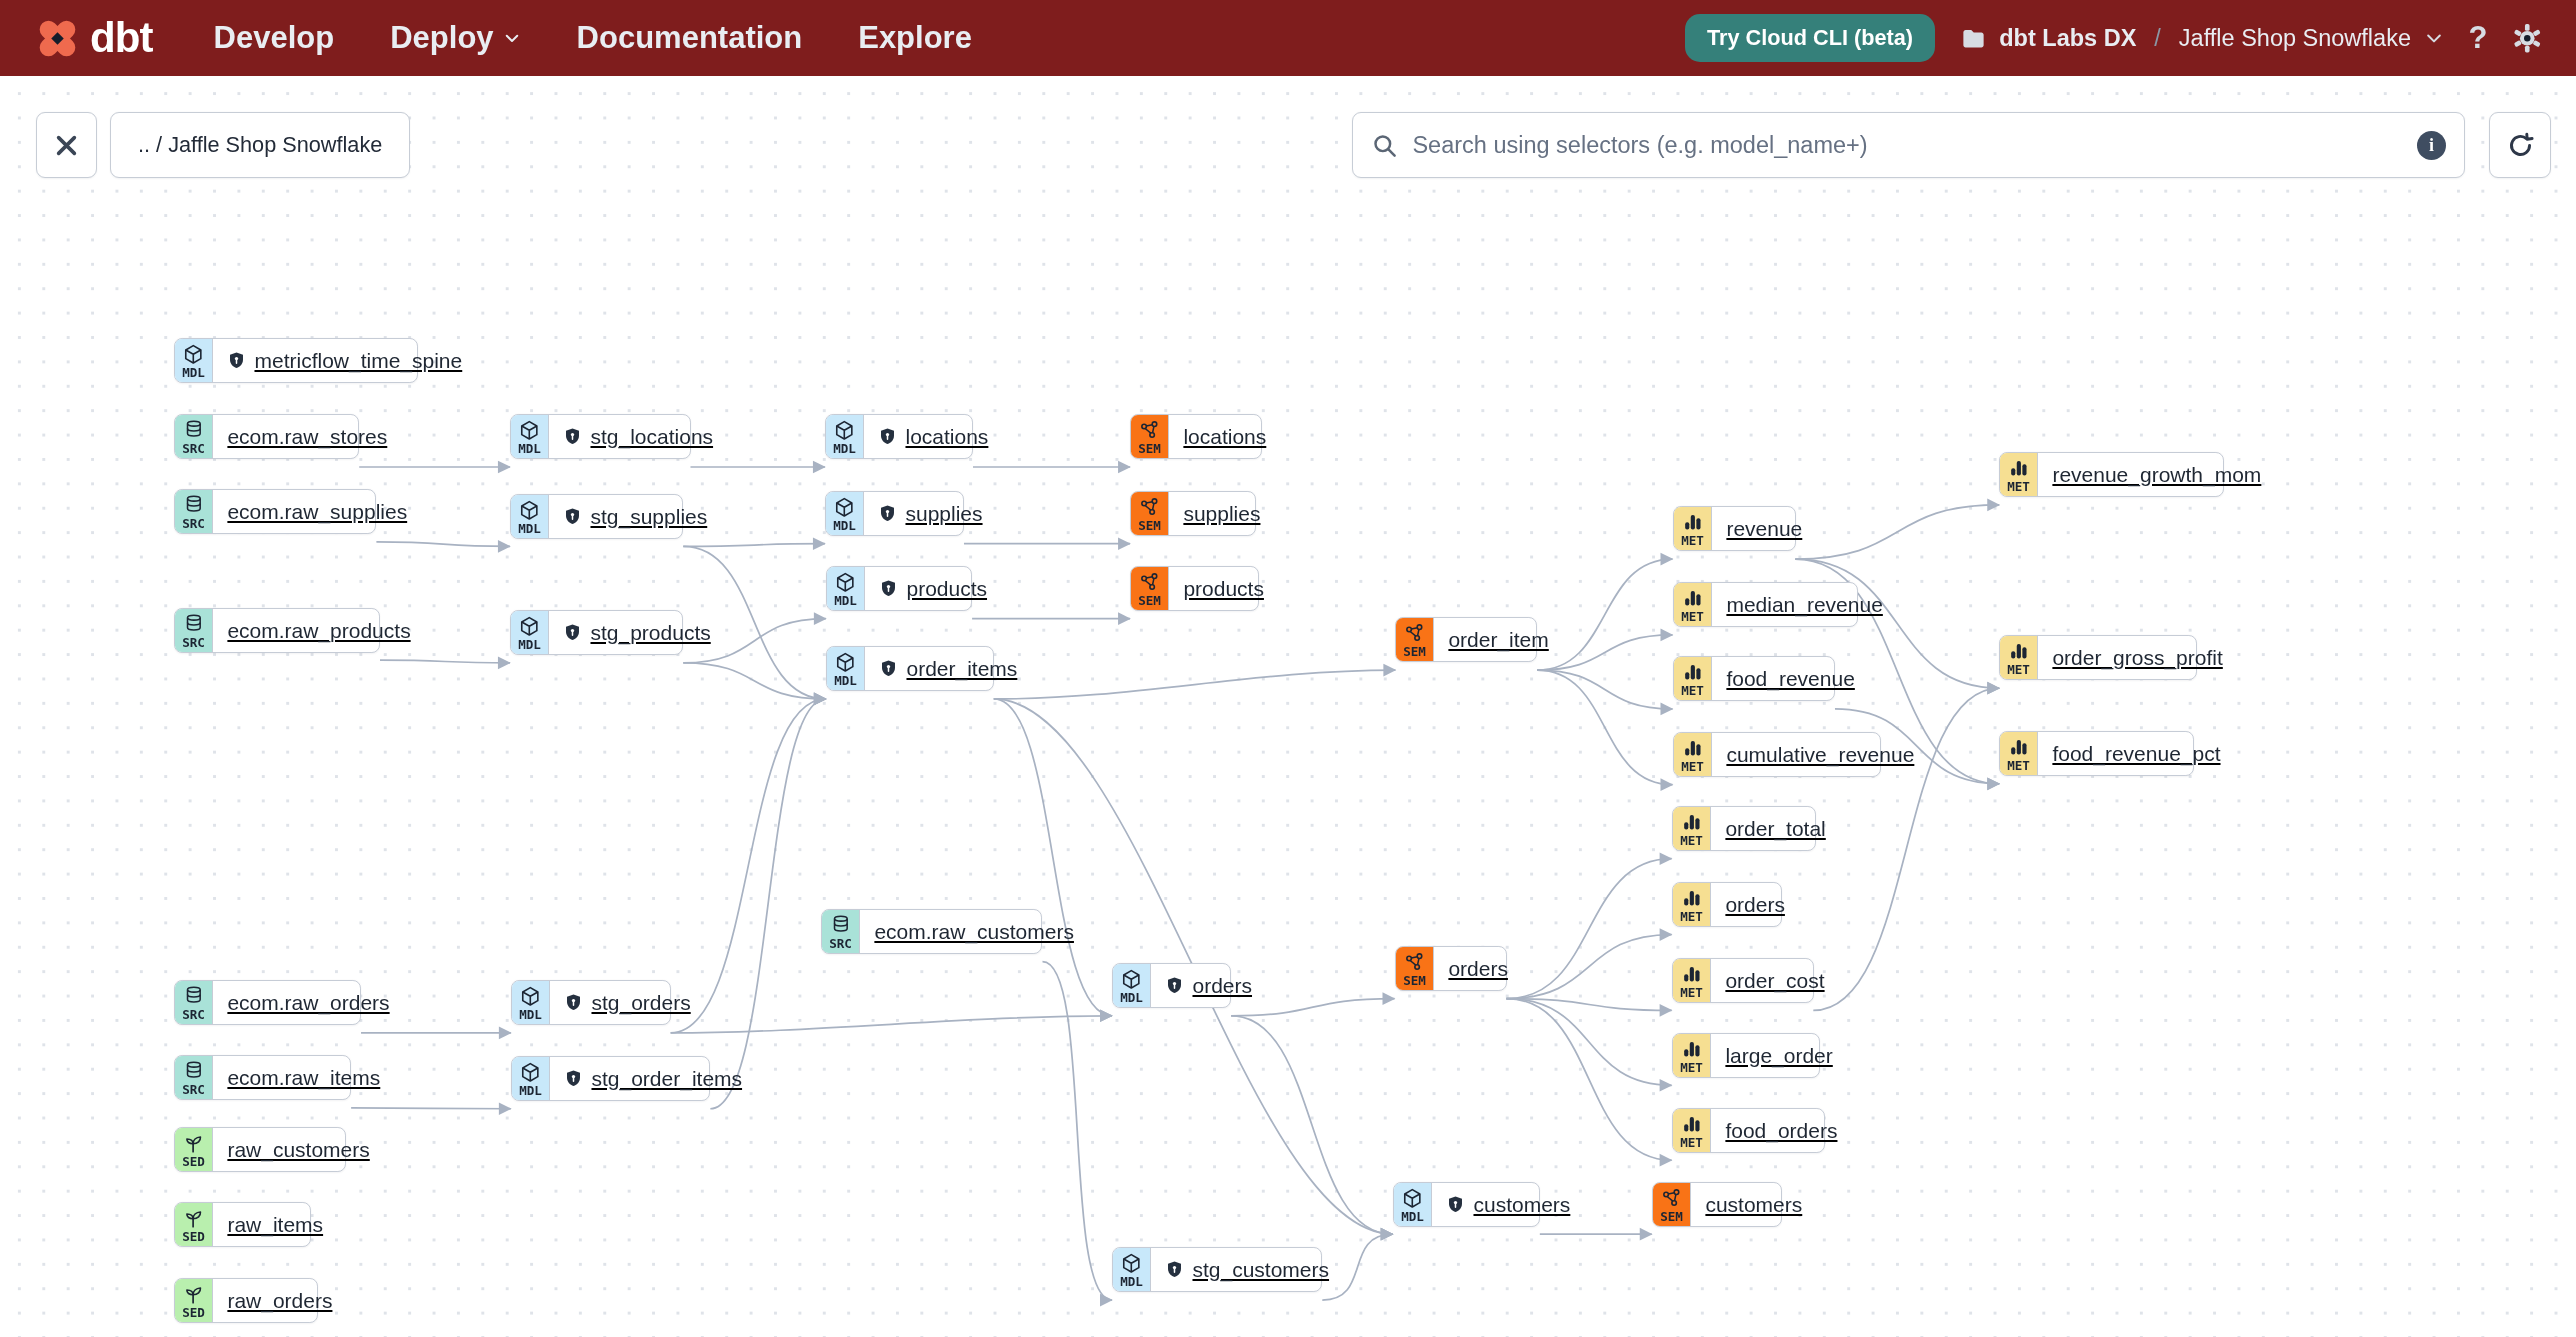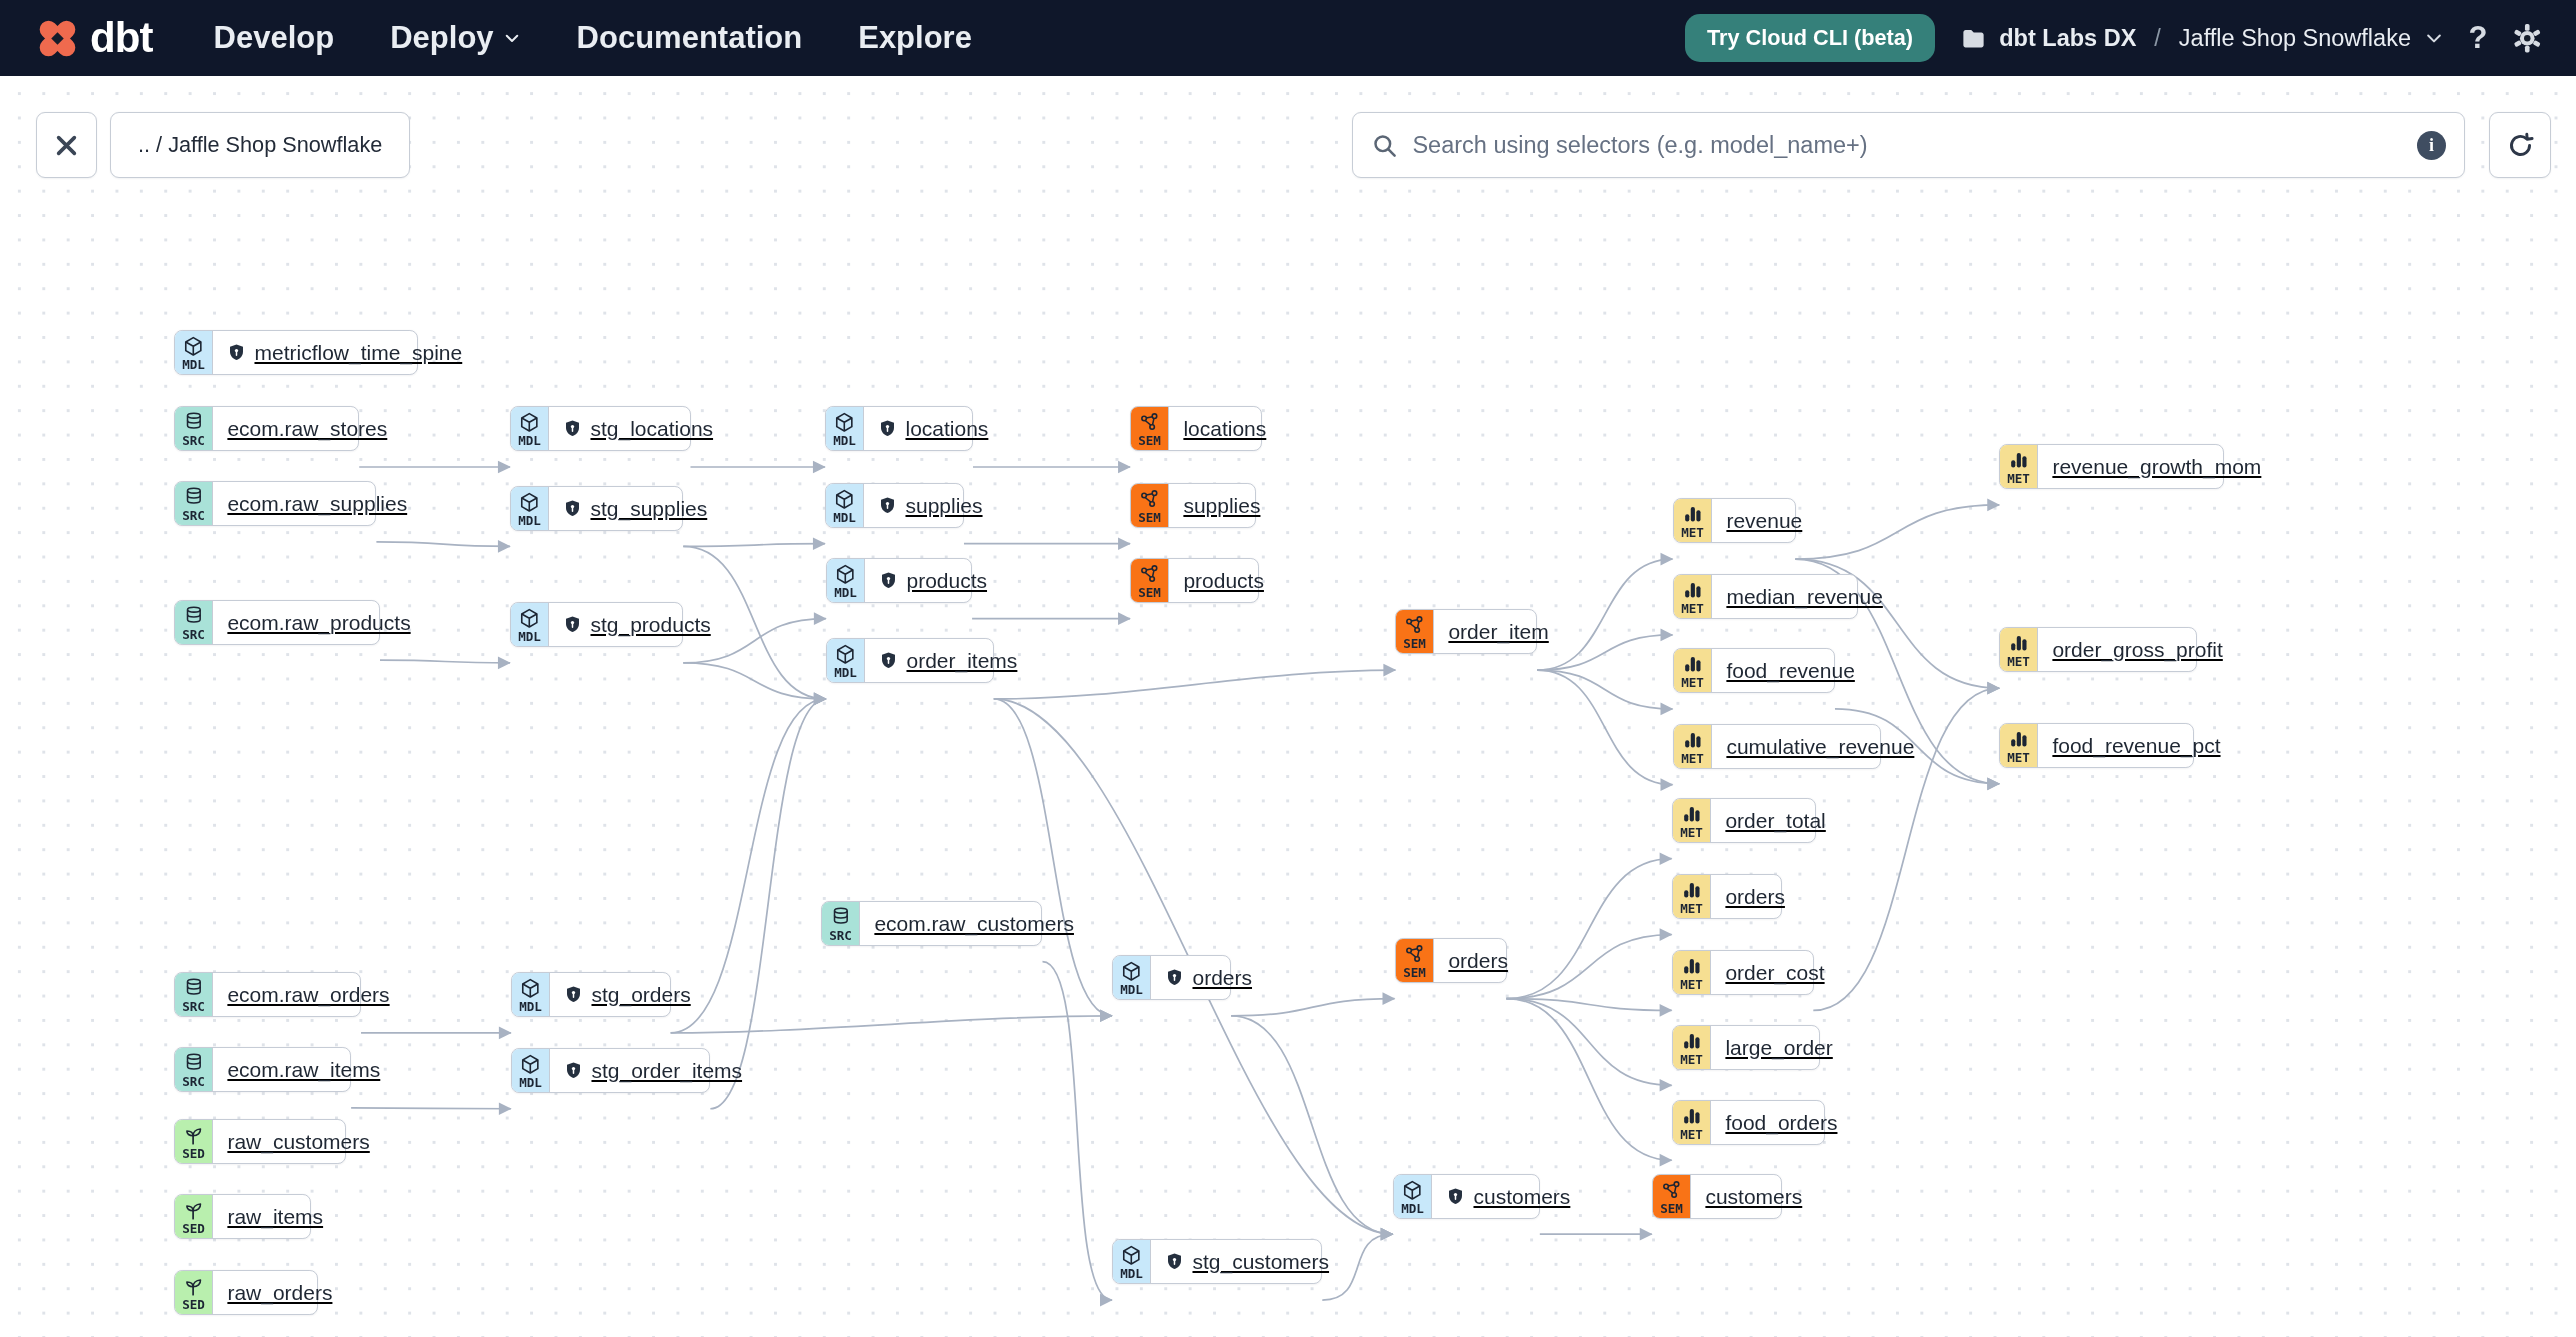--- a/index.html
+++ b/index.html
@@ -2,21 +2,21 @@
 <html style="font-size:14.4px"><head>
 <meta charset="utf-8">
 <style>
   * { margin:0; padding:0; box-sizing:border-box; }
   html,body { width:2576px; height:1338px; overflow:hidden; }
   body { font-family:"Liberation Sans", sans-serif; background:#ffffff; position:relative; }
 
   
   .app-header{
     position:absolute; top:0; left:0; width:2576px; height:76px;
-    background:#0f172a; display:flex; align-items:center; z-index:30;
+    background:#7f1d1d; display:flex; align-items:center; z-index:30;
   }
   .brand{ display:flex; align-items:center; gap:9px; margin-left:34px; }
   .brand-text{ color:#ffffff; font-size:42px; font-weight:bold; letter-spacing:-0.9px; }
   .nav{ display:flex; align-items:center; gap:56px; margin-left:61px; }
   .nav-item{ color:#e9edf2; font-size:31px; font-weight:600; display:flex; align-items:center; gap:9px; cursor:pointer; }
   .hdr-right{ margin-left:auto; display:flex; align-items:center; gap:25px; margin-right:32.5px; }
   .cta-btn{
     background:#35807a; color:#ffffff; font-size:21.7px; font-weight:600;
     border:none; border-radius:15px; padding:10.8px 21.7px; cursor:pointer;
   }
@@ -62,20 +62,21 @@
     font-family:"Liberation Serif", serif; cursor:pointer;
   }
   .refresh-btn{ left:2489px; top:0; width:62px; height:66px; }
 
   
   .node{
     position:absolute; height:45px; background:#ffffff;
     border:1.4px solid #c6ccd6; border-radius:8.1px;
     display:flex; align-items:stretch; z-index:10; cursor:pointer;
     box-shadow:0 0.9px 1.8px rgba(20,28,45,.05);
+    margin-top:8px;
   }
   .node .iconbox{
     width:38px; flex:0 0 38px; border-right:1.4px solid #c6ccd6;
     border-radius:6.8px 0 0 6.8px;
     display:flex; flex-direction:column; align-items:center; justify-content:center;
     padding-top:1.8px;
   }
   .node .typelabel{
     font-family:"DejaVu Sans Mono", monospace; font-size:12.6px; font-weight:bold;
     color:#1c2533; line-height:13.5px; margin-top:0.9px;

